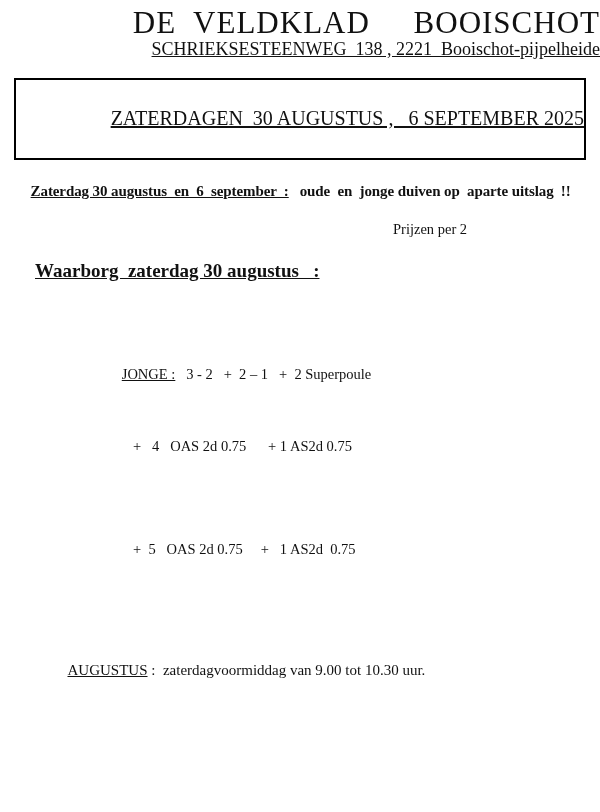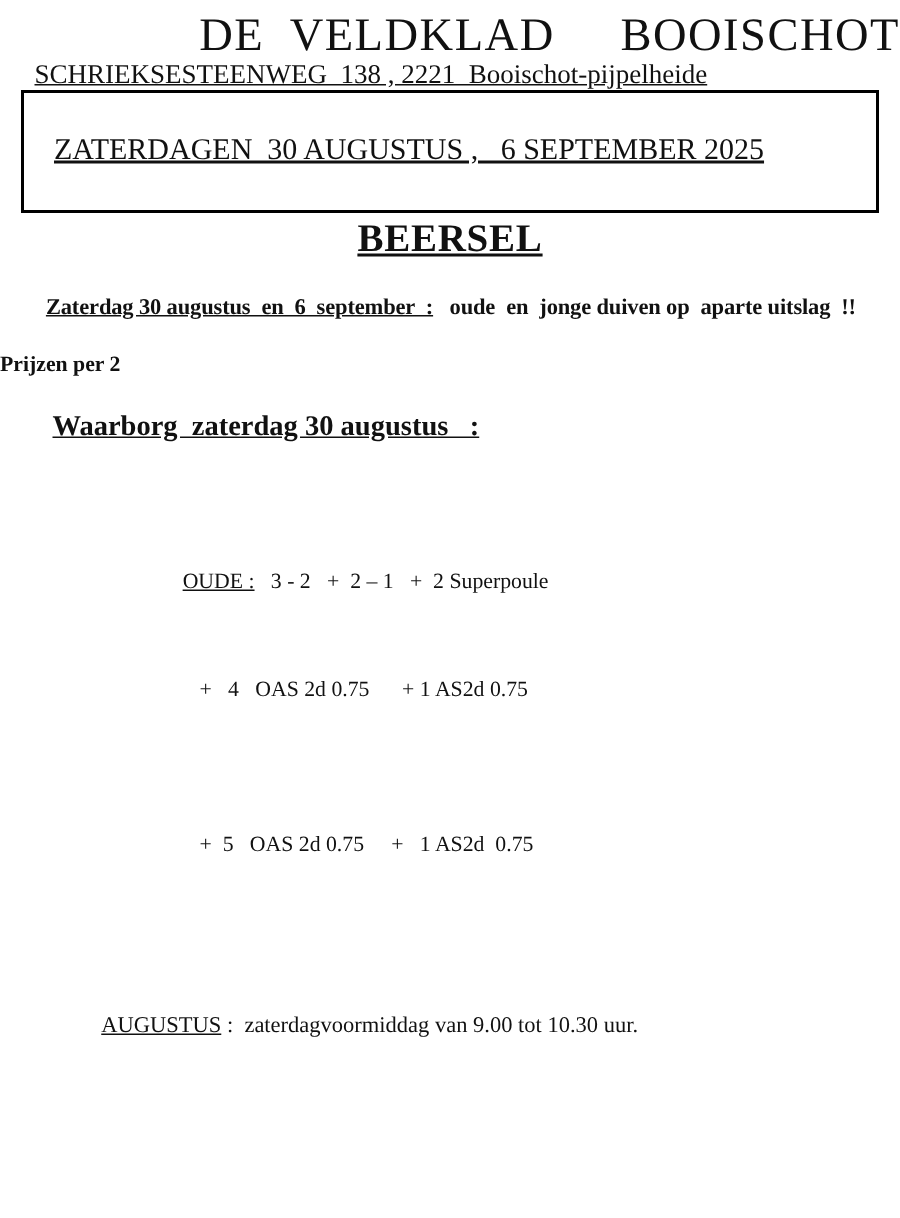--- a/index.html
+++ b/index.html
@@ -10,46 +10,46 @@
     -webkit-font-smoothing: antialiased;
   }
   .page { padding-top: 8px; }
   .u { text-decoration: underline; }
 
   .club-title {
     text-align: right; font-size: 31px; line-height: 30px;
     letter-spacing: 1px; white-space: pre-wrap;
   }
   .club-address {
-    text-align: left; font-size: 18px; line-height: 22px; white-space: pre-wrap; padding-left: 23px;
+    text-align: right; font-size: 18px; line-height: 22px; white-space: pre-wrap; padding-left: 23px;
   }
   .club-address span { text-decoration: underline; }
 
   .date-box {
-    margin: 0 14px 0 14px;
+    margin: 18px 14px 0 14px;
     border: 2px solid #000000;
-    text-align: left;
+    text-align: right;
     padding: 2px 0 4px 0;
     font-size: 20px; line-height: 24px;
     white-space: pre-wrap;
   }
 
   .beersel {
     text-align: center; font-weight: bold; font-size: 26px;
     line-height: 30px; margin-top: 2px; text-decoration: underline;
     letter-spacing: 0.5px;
   }
 
   .flightline {
     font-weight: bold; font-size: 15px; line-height: 19px;
     margin: 3px 0 0 16px; white-space: pre-wrap; letter-spacing: -0.1px;
   }
   .prizes-note {
-    font-weight: bold; font-size: 14.5px; line-height: 18px;
-    white-space: pre-wrap;
+    font-weight: normal; font-size: 14.5px; line-height: 18px;
+    margin-left: 393px; white-space: pre-wrap;
   }
   .waarborg-heading {
     font-weight: bold; font-size: 19px; line-height: 19px;
     margin: 4px 0 0 16px; white-space: pre-wrap;
   }
 
   .waarborg-block {
     margin: 12px 0 0 100px; font-size: 14.5px; line-height: 18px;
     white-space: pre-wrap;
   }
@@ -66,34 +66,33 @@
 
 <div class="page">
 
   <div class="club-title">DE  VELDKLAD     BOOISCHOT</div>
   <div class="club-address"><span>SCHRIEKSESTEENWEG  138 , 2221  Booischot-pijpelheide</span></div>
 
   <div class="date-box">
     <span class="u">ZATERDAGEN  30 AUGUSTUS ,   6 SEPTEMBER 2025</span>
   </div>
 
-  <div class="beersel">BEERSEL</div>
 
   <div class="flightline">
     <span class="u">Zaterdag 30 augustus  en  6  september  :</span><span>   oude  en  jonge duiven op  aparte uitslag  !!</span>
   </div>
   <div class="prizes-note">Prijzen per 2</div>
 
   <div class="waarborg-heading">
     <span class="u">Waarborg  zaterdag 30 augustus   :</span>
   </div>
 
   <div class="waarborg-block">
     <div>
-      <span class="u">OUDE :</span><span>   3 - 2   +  2 – 1   +  2 Superpoule</span>
+      <span class="u">JONGE :</span><span>   3 - 2   +  2 – 1   +  2 Superpoule</span>
     </div>
     <div class="cont">+   4   OAS 2d 0.75      + 1 AS2d 0.75</div>
     <div class="waarborg-gap"></div>
     <div class="cont">+  5   OAS 2d 0.75     +   1 AS2d  0.75</div>
   </div>
 
   <div class="inkorving-block">
     <div>
       <span class="u">AUGUSTUS</span><span> :  zaterdagvoormiddag van 9.00 tot 10.30 uur.</span>
     </div>

